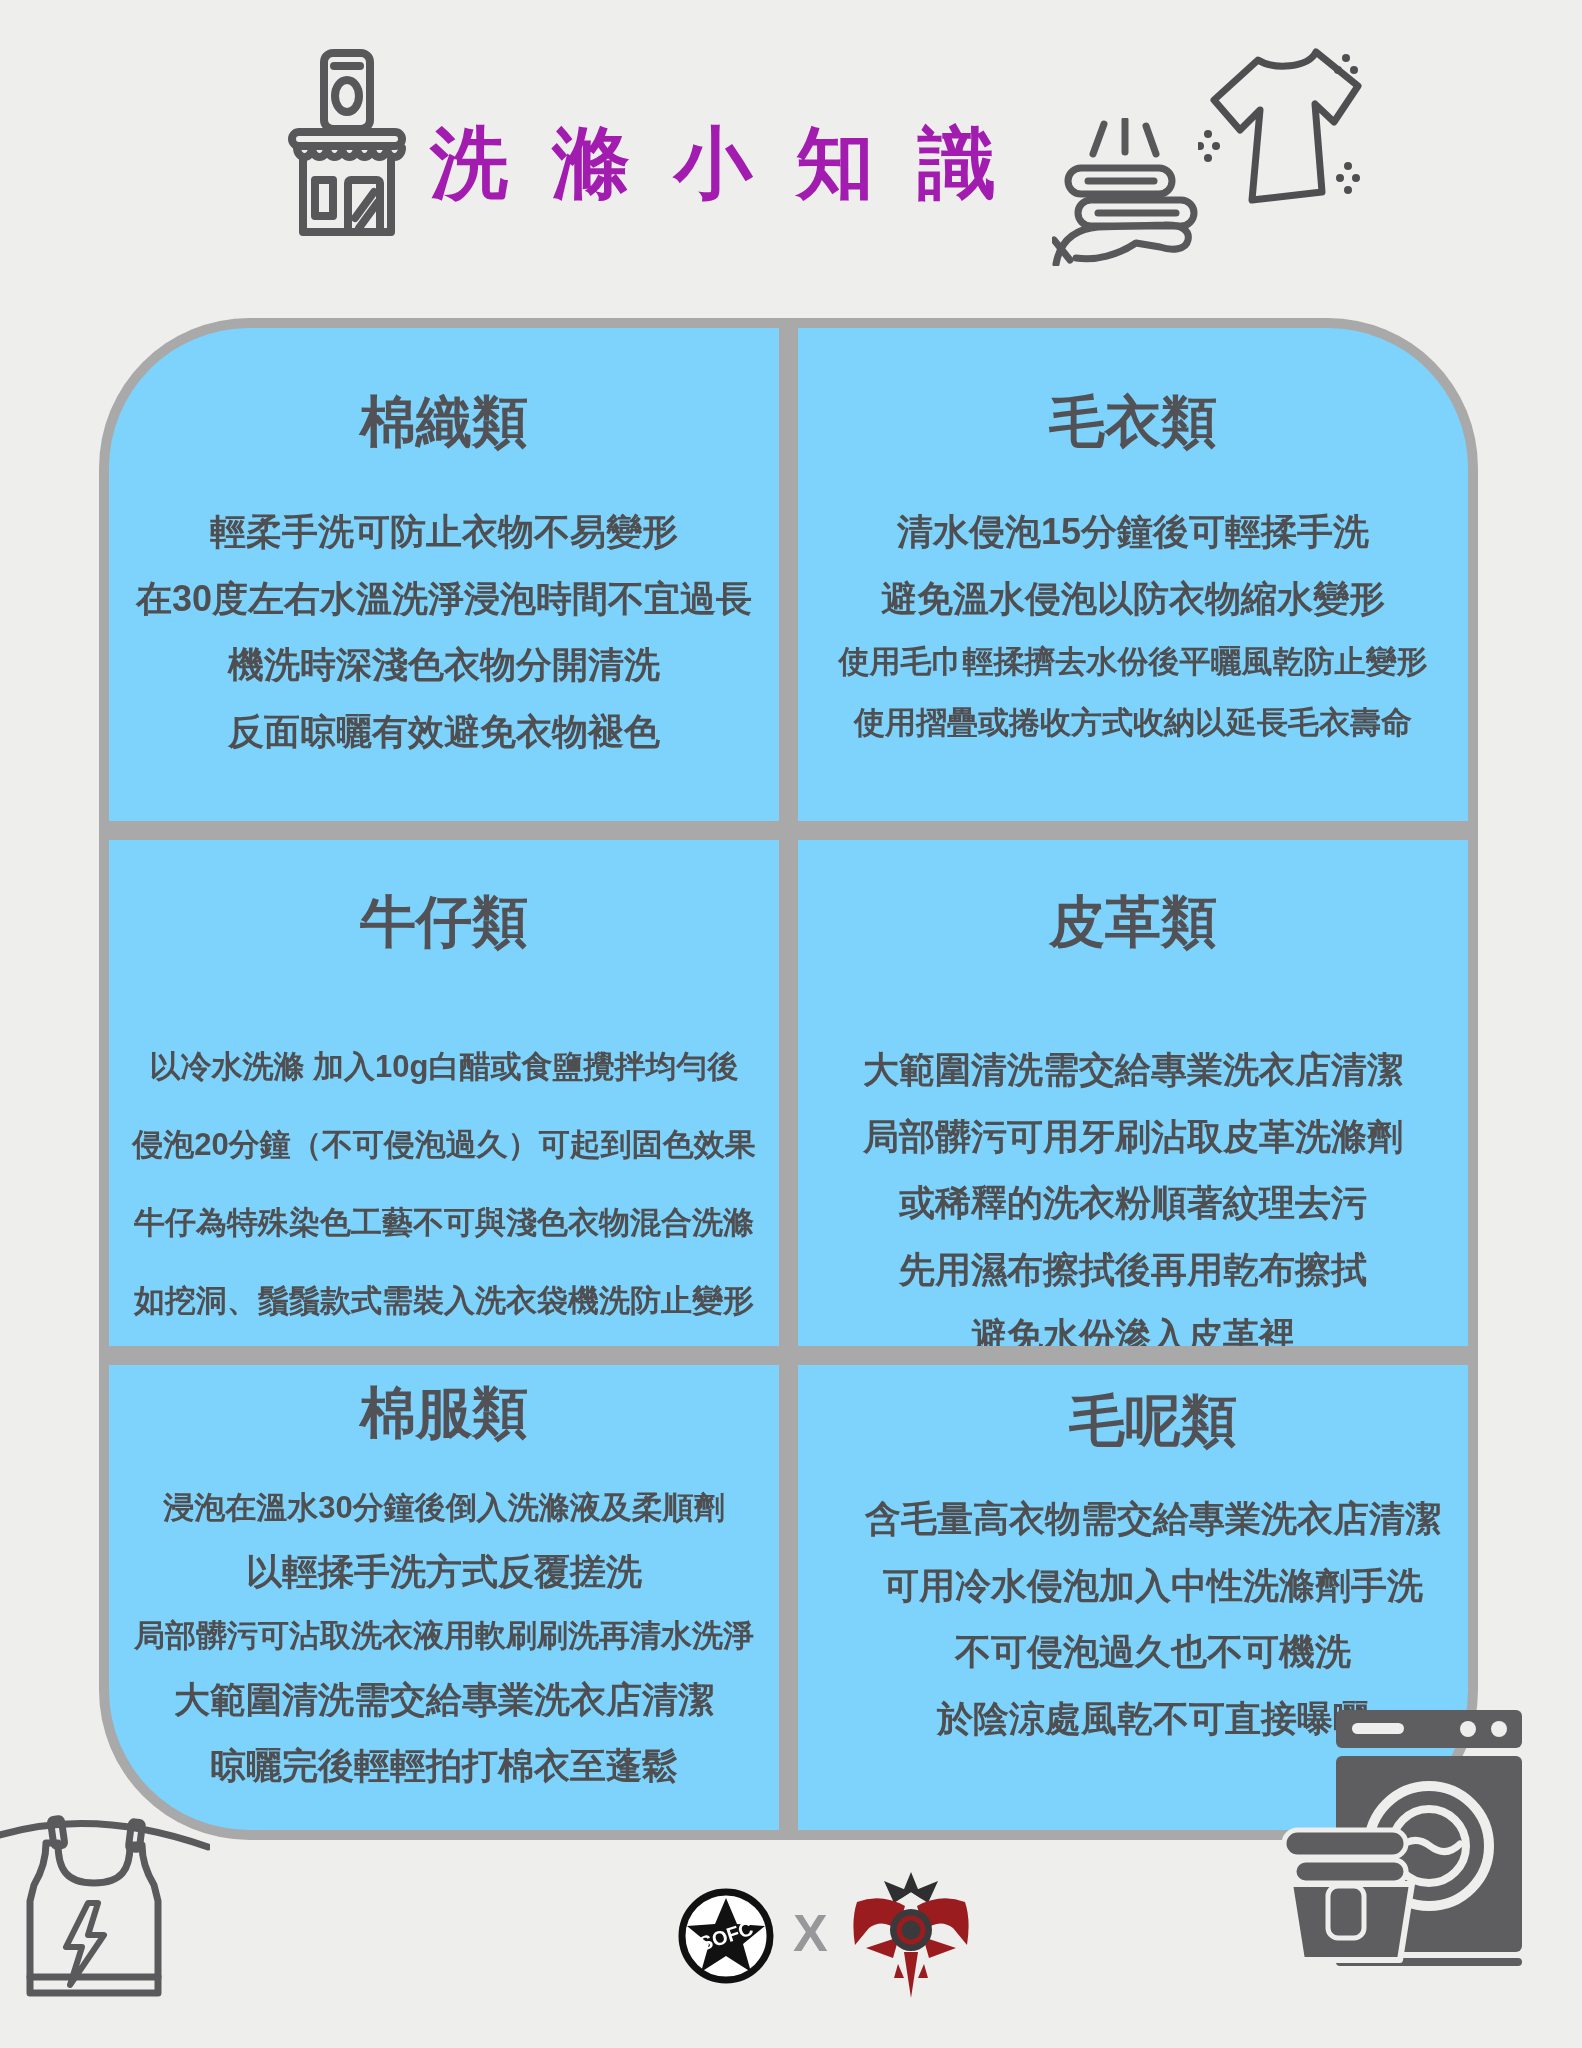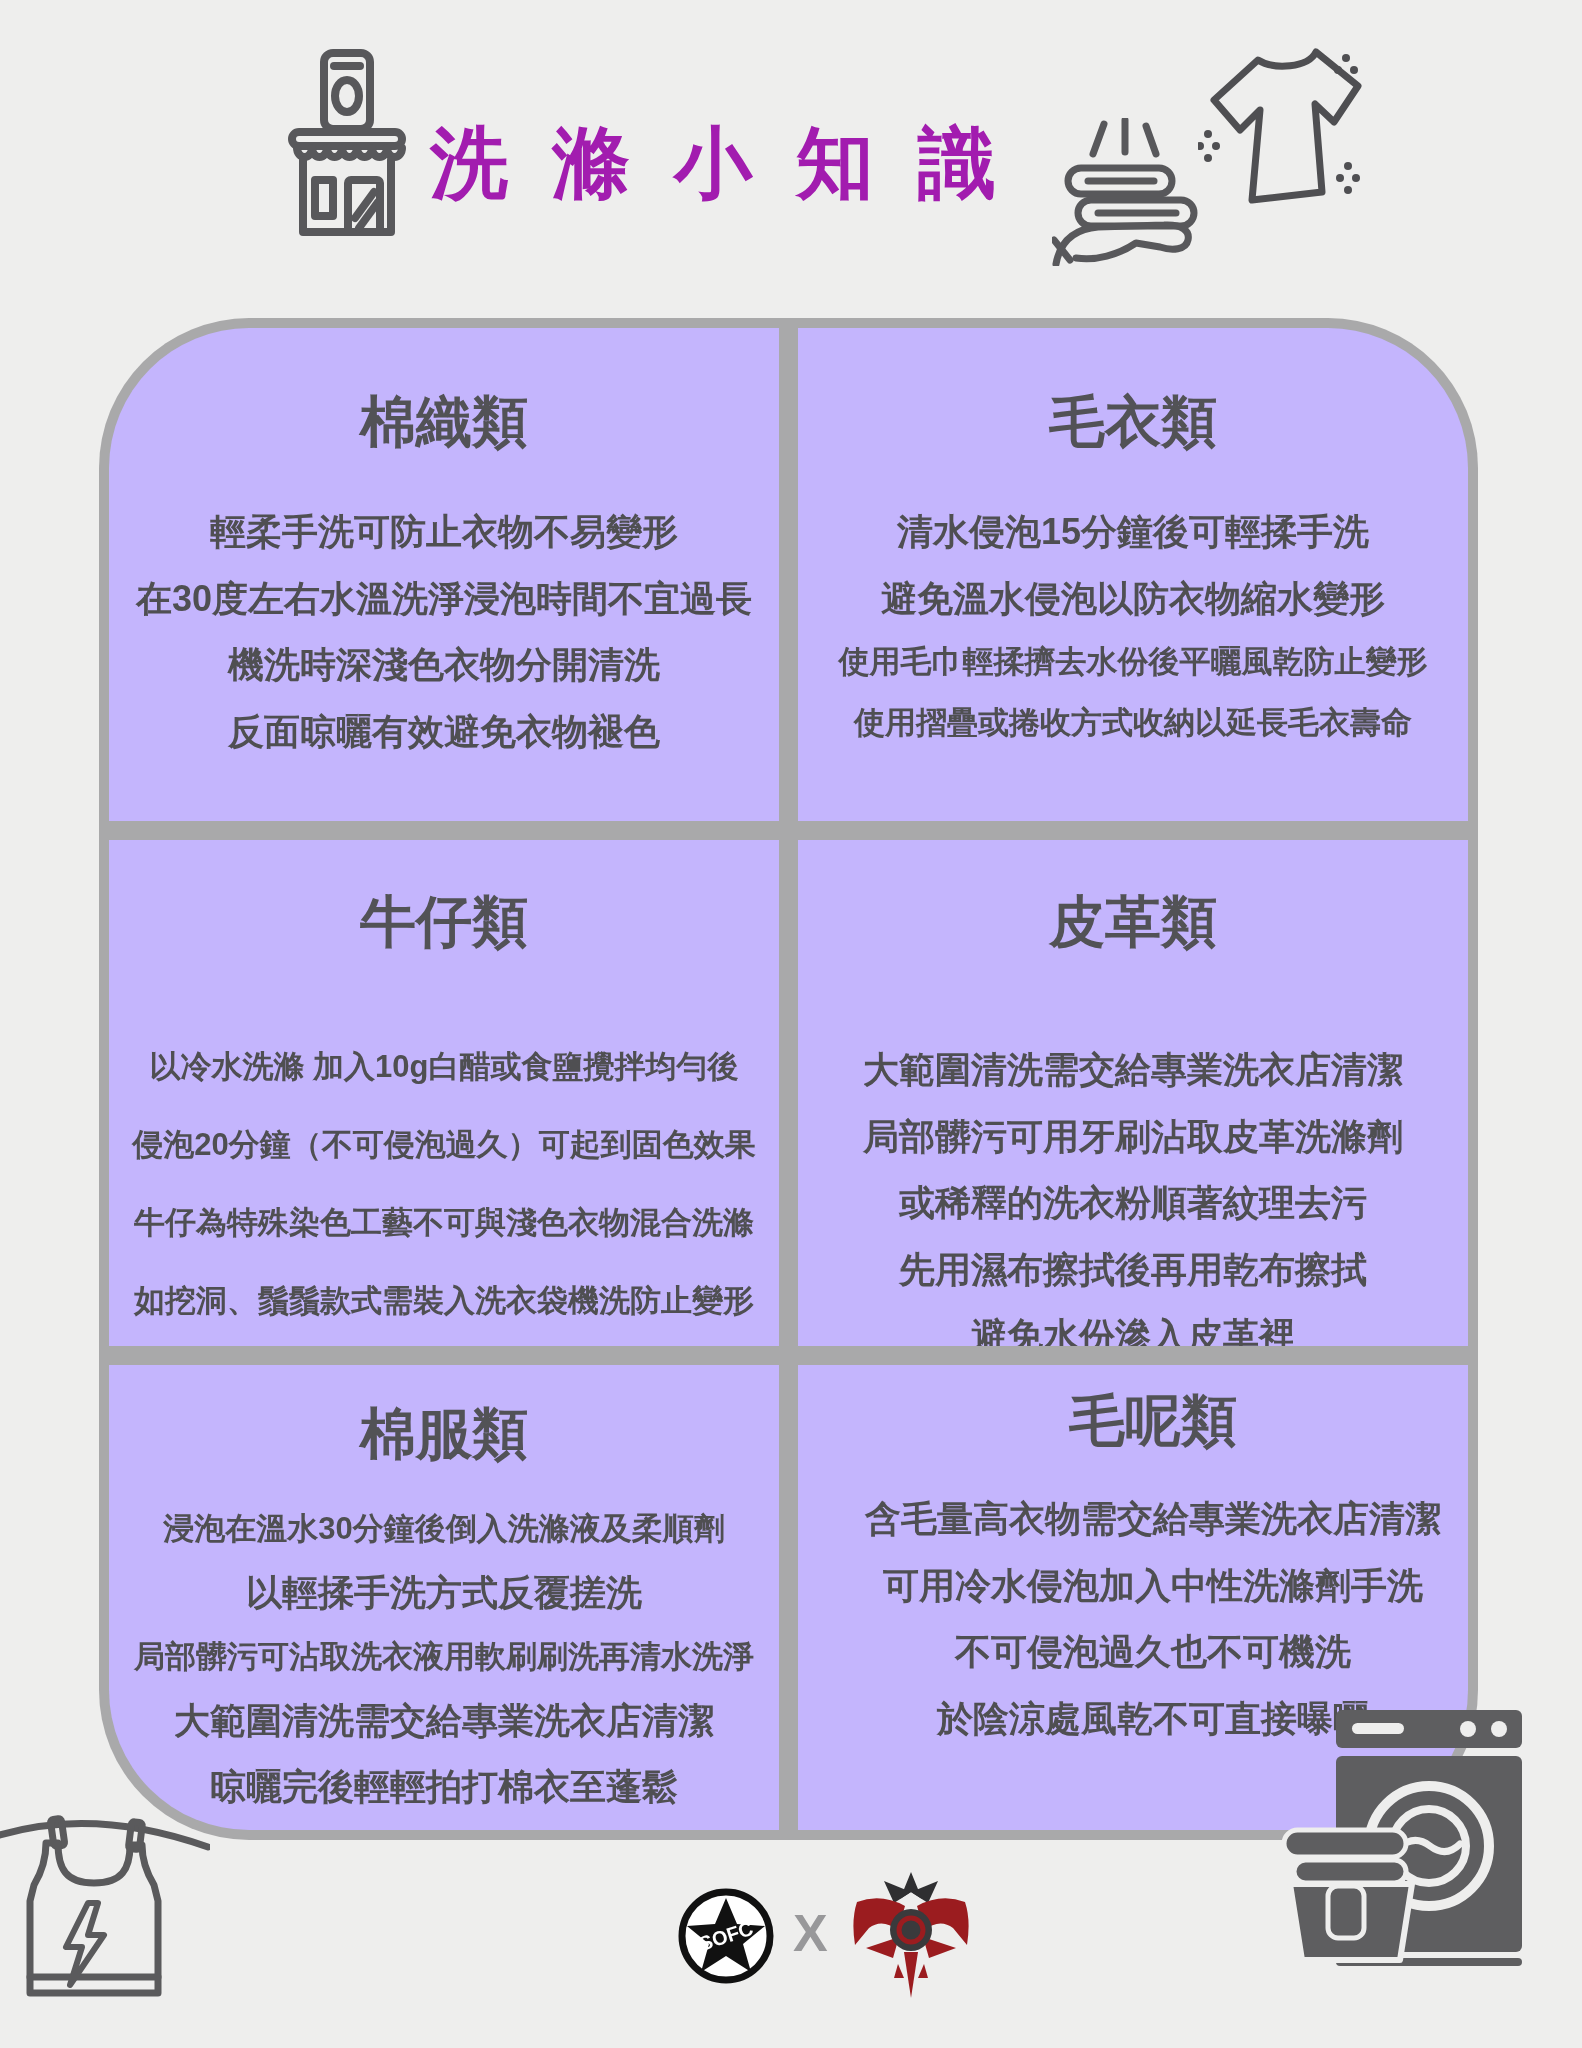--- a/index.html
+++ b/index.html
@@ -17,27 +17,27 @@
   }
   .icon-abs{position:absolute;}
   
   .grid{
     position:absolute;left:99px;top:318px;width:1379px;height:1522px;
     background:#a9a9aa;border-radius:150px;padding:10px;box-sizing:border-box;
     display:grid;grid-template-columns:1fr 1fr;grid-template-rows:493px 506px 1fr;
     gap:19px;
   }
   .card{
-    background:#c4b5fd;display:flex;flex-direction:column;align-items:center;
+    background:#7dd3fc;display:flex;flex-direction:column;align-items:center;
     box-sizing:border-box;overflow:hidden;
   }
   .card.c1{border-top-left-radius:140px;padding-top:66px;}
   .card.c2{border-top-right-radius:140px;padding-top:66px;}
   .card.c3,.card.c4{padding-top:54px;gap:44px;}
-  .card.c5{border-bottom-left-radius:140px;padding-top:41px;}
+  .card.c5{border-bottom-left-radius:140px;padding-top:20px;}
   .card.c6{border-bottom-right-radius:140px;padding-top:28px;padding-left:40px;}
   .card-title{
     font-size:56px;font-weight:bold;color:#525256;line-height:1;
   }
   .c1 .card-title,.c2 .card-title{margin-bottom:62px;}
   .c3 .card-title,.c4 .card-title{margin-bottom:56px;}
   .c5 .card-title,.c6 .card-title{margin-bottom:50px;}
   .card-lines{display:flex;flex-direction:column;align-items:center;gap:27px;}
   .c3 .card-lines{gap:44px;}
   .line{

